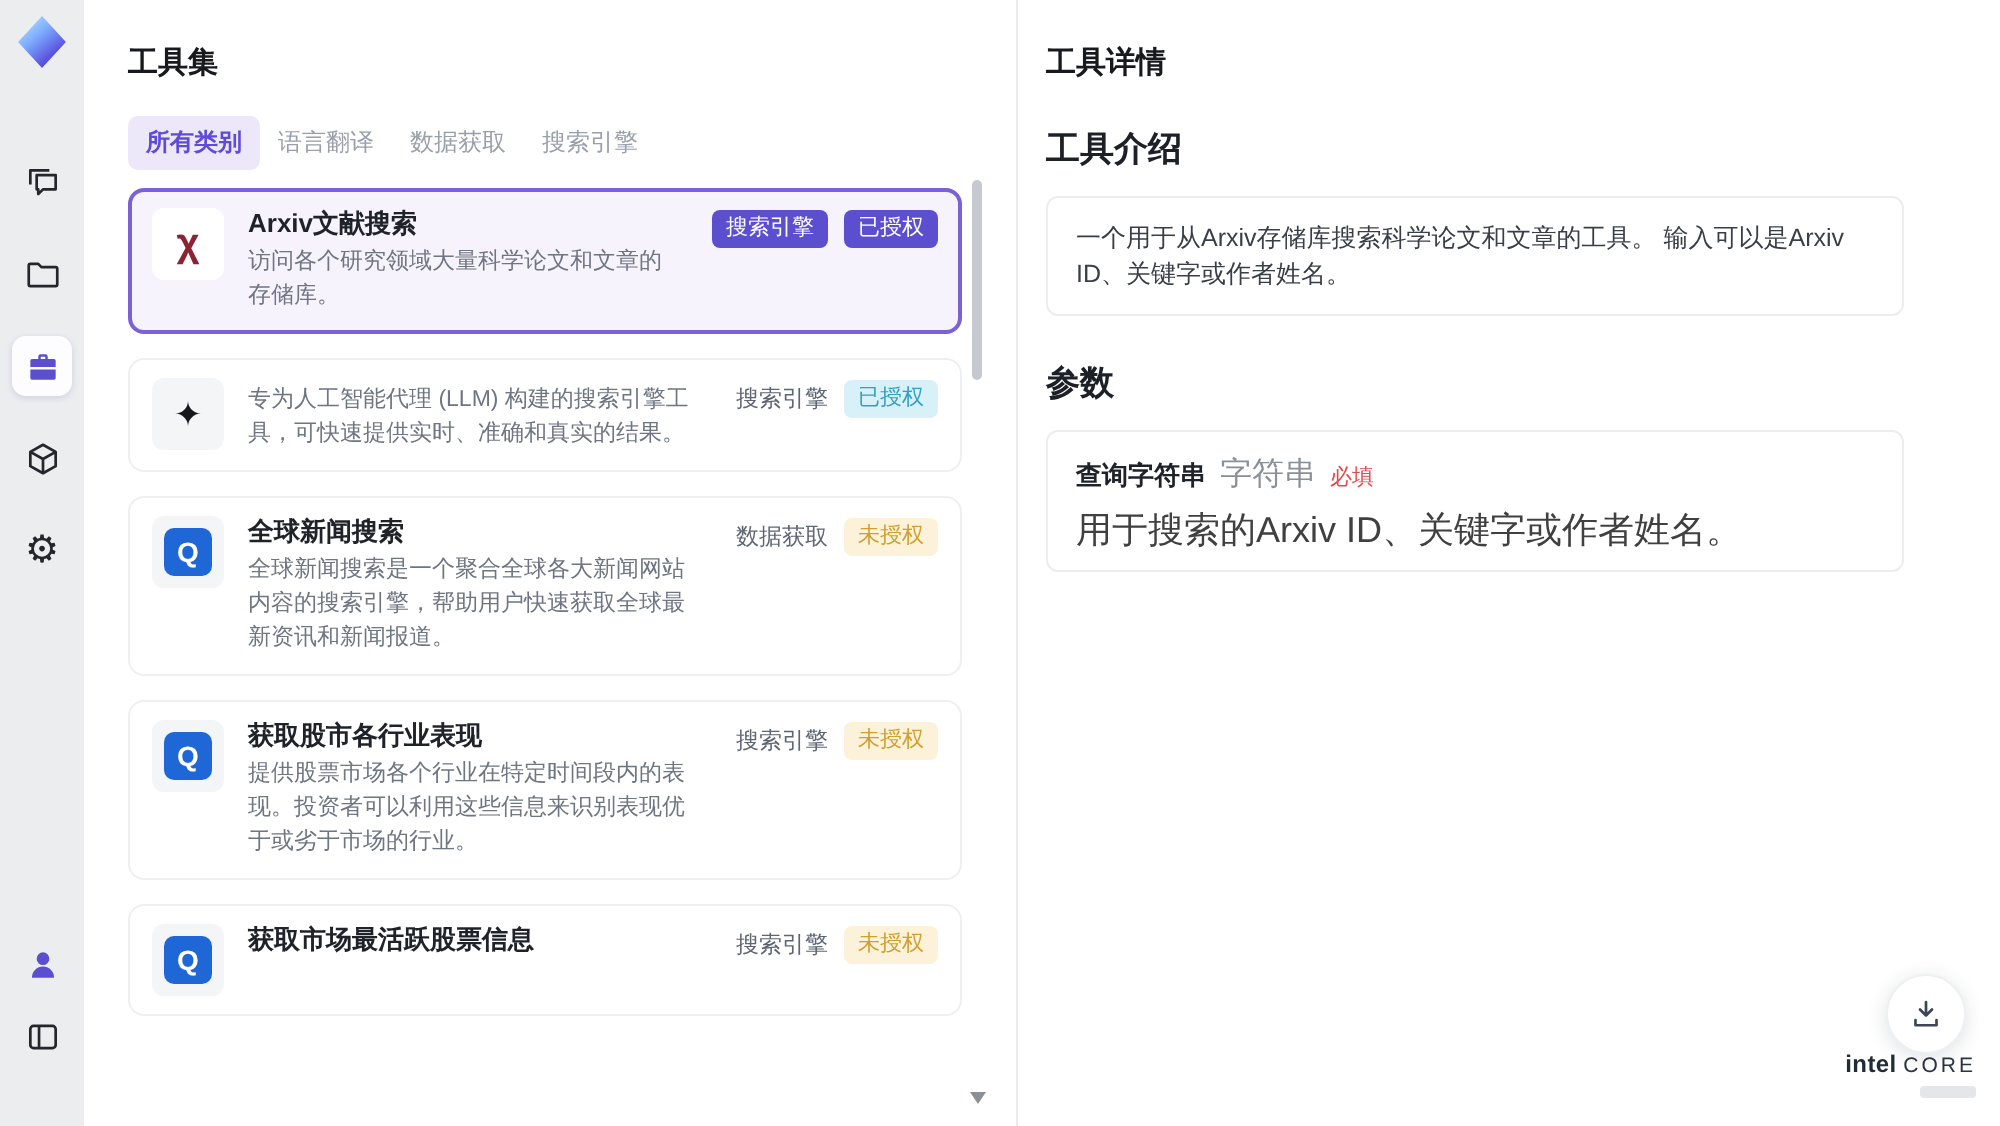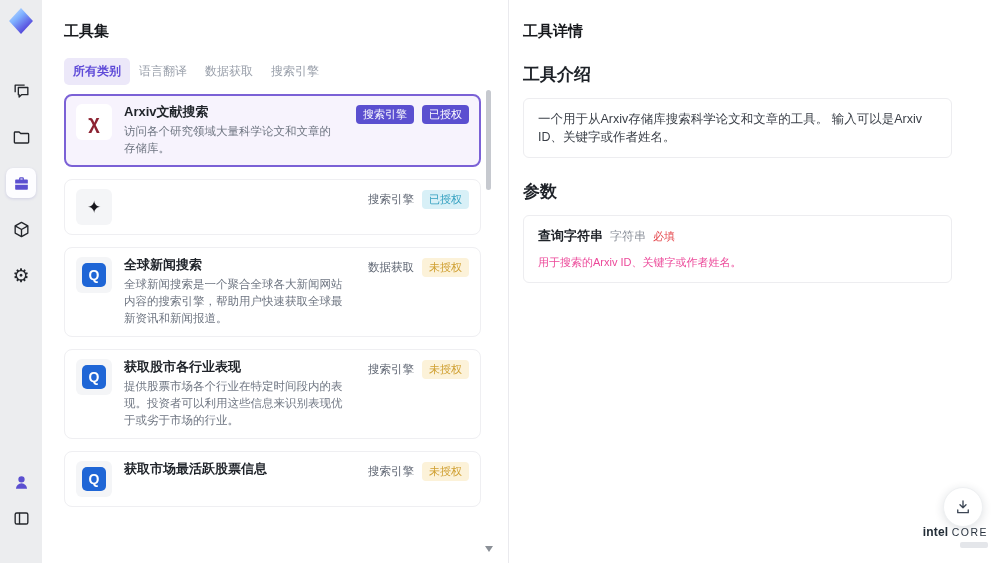--- a/index.html
+++ b/index.html
@@ -61,23 +61,23 @@
   
   .detail { position:absolute; left:508px; top:0; width:466px; height:563px; background:#fff;
             border-left:1px solid #eaeaee; padding:22px 22px 0 14px; }
   .detail-title { font-size:15px; font-weight:700; color:#17191d; }
   .section-head { font-size:17px; font-weight:700; color:#1d2127; margin-top:22px; }
   .detail-card { border:1px solid #ededf0; border-radius:6px; background:#fff; margin-top:12px;
                  padding:11px 14px; }
   .intro-text { font-size:12.5px; color:#3a3f47; line-height:18px; }
   .param-line { display:flex; align-items:baseline; gap:7px; }
   .param-name { font-size:13px; font-weight:700; color:#1f2329; }
-  .param-type { font-size:12px; color:#8a8f99; }
+  .param-type { font-size:16px; color:#8a8f99; }
   .param-req  { font-size:11px; color:#e5484d; }
-  .param-desc { font-size:11px; color:#ec4899; margin-top:9px; line-height:17px; }
+  .param-desc { font-size:18px; color:#404040; margin-top:9px; line-height:17px; }
 
   
   .dl-btn { position:absolute; right:17px; top:487px; width:40px; height:40px; border-radius:50%;
             background:#fff; border:1px solid #eef0f2; box-shadow:0 2px 10px rgba(30,40,60,.14);
             display:flex; align-items:center; justify-content:center; color:#3c4654; cursor:pointer; }
   .dl-btn svg { width:18px; height:18px; }
   .brand { position:absolute; right:12px; top:526px; text-align:right; line-height:1; }
   .brand-line { font-size:12px; color:#222c36; }
   .brand-intel { font-weight:700; letter-spacing:.2px; }
   .brand-core { font-size:10.5px; letter-spacing:1.5px; text-transform:uppercase; color:#2a3440; }
@@ -156,20 +156,21 @@
           <span class="badge solid">搜索引擎</span>
           <span class="badge solid">已授权</span>
         </div>
       </div>
 
       <div class="tool-card">
         <div class="tool-icon">
           <span class="sparkle">✦</span>
         </div>
         <div class="tool-mid">
+          <div class="tool-desc">专为人工智能代理 (LLM) 构建的搜索引擎工具，可快速提供实时、准确和真实的结果。</div>
         </div>
         <div class="tool-badges">
           <span class="cat-text">搜索引擎</span>
           <span class="badge cyan">已授权</span>
         </div>
       </div>
 
       <div class="tool-card">
         <div class="tool-icon">
           <div class="qbox">Q</div>

